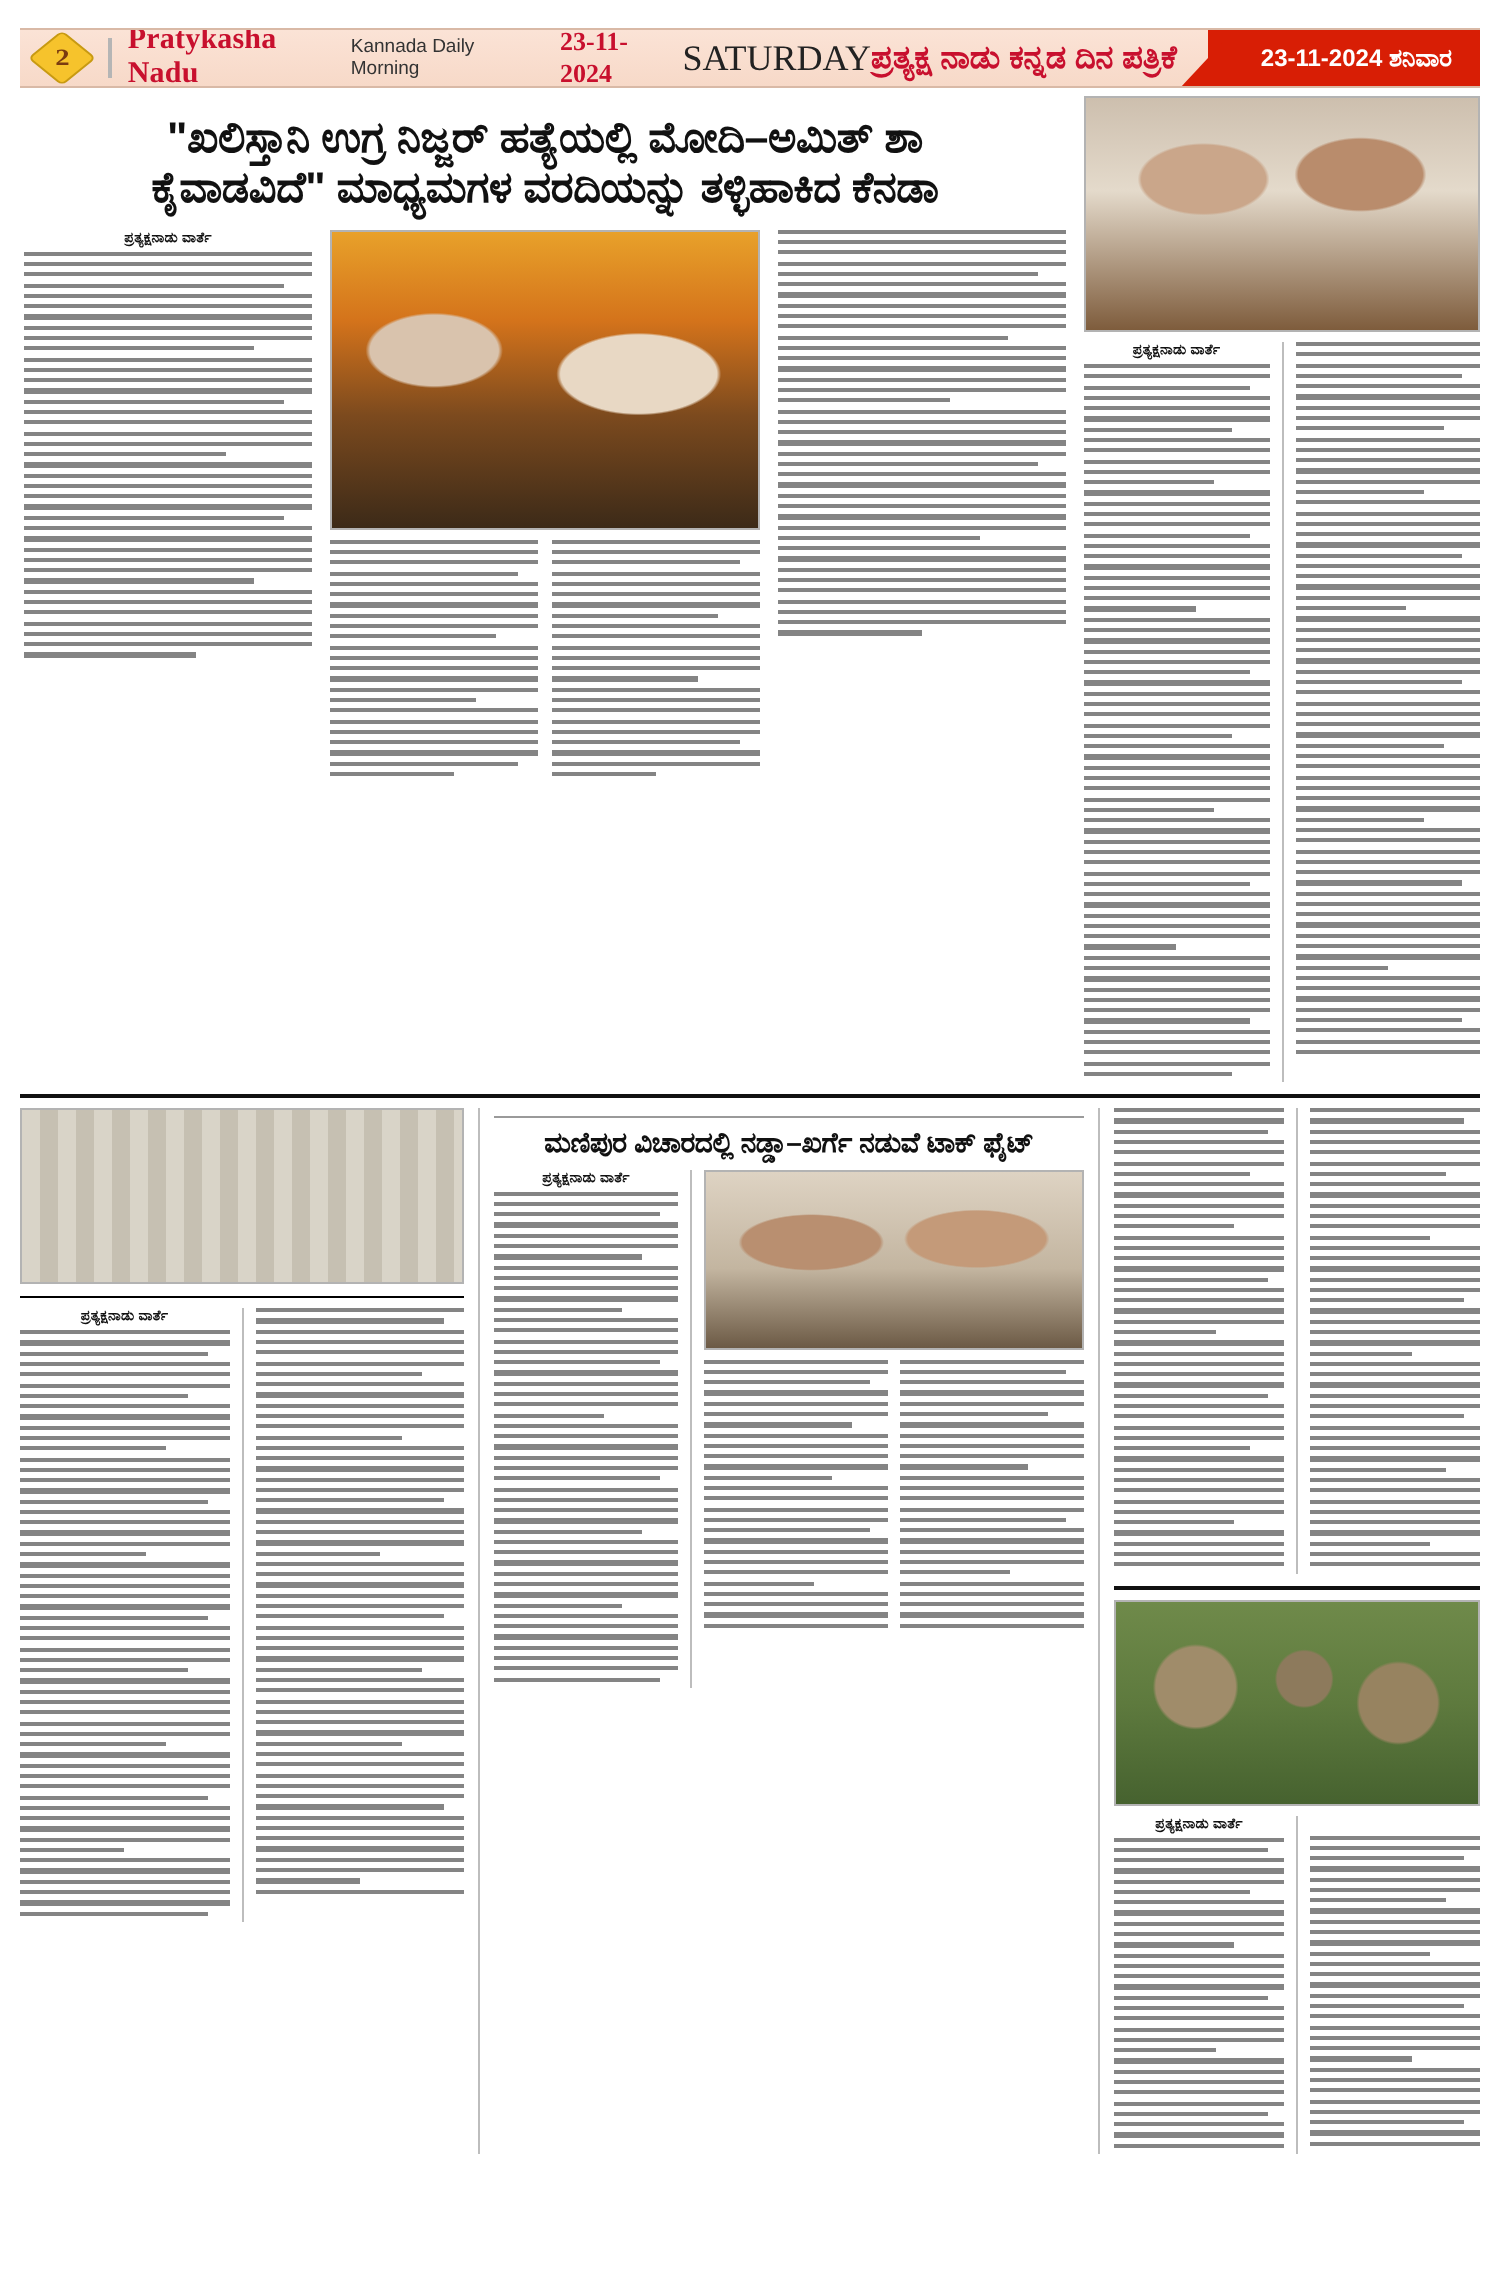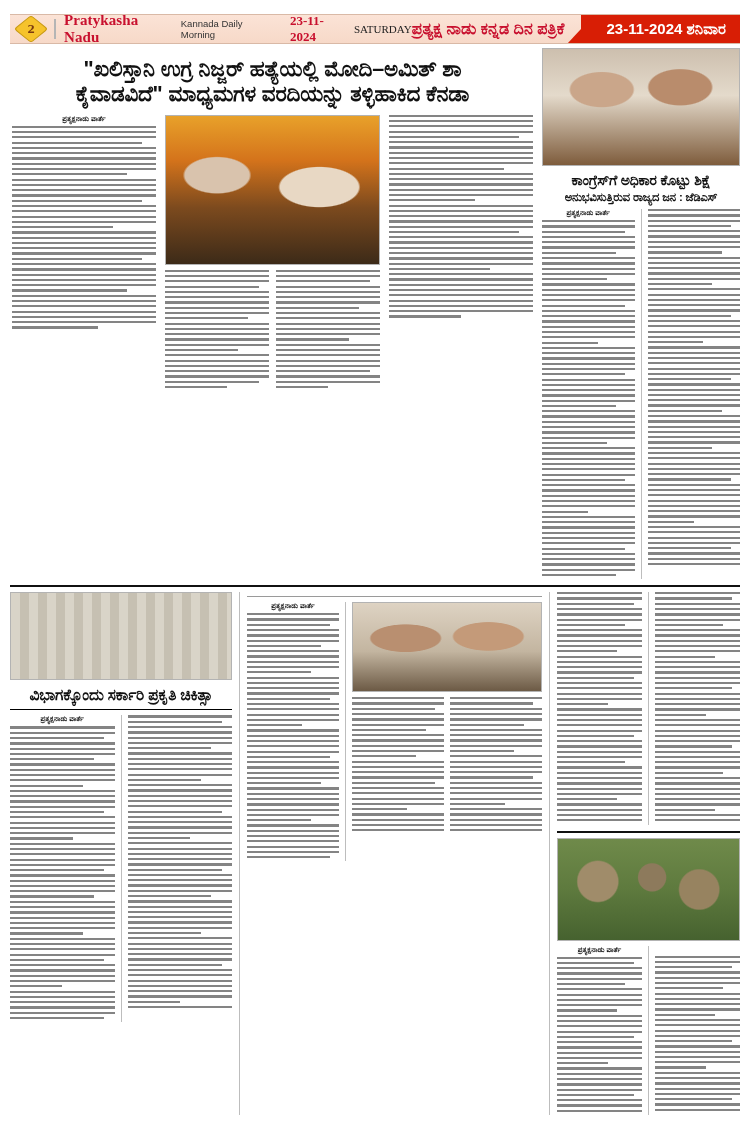--- a/index.html
+++ b/index.html
@@ -47,29 +47,29 @@
     font-family: "Liberation Serif", serif;
   }
   .mh-rule { width: 2px; height: 20px; background: #b5b5b5; margin: 0 8px 0 2px; }
   .mh-name {
     color: #c8102e; font-weight: bold; font-size: 15px;
     font-family: "Liberation Serif", serif; letter-spacing: .1px;
   }
   .mh-sub { color: #333; font-size: 9.5px; margin-left: 5px; }
   .mh-date { color: #c8102e; font-weight: bold; font-size: 13px;
              font-family: "Liberation Serif", serif; margin-left: 12px; }
-  .mh-day { color: #222; font-size: 11px; font-family: "Liberation Serif", serif; margin-left: 5px; }
+  .mh-day { color: #222; font-size: 18px; font-family: "Liberation Serif", serif; margin-left: 5px; }
   .mh-kn {
     margin-left: auto; color: #c8102e; font-weight: bold; font-size: 16px;
     padding-right: 16px; white-space: nowrap;
   }
   .mh-tab {
     position: relative;
     background: #d81e05;
-    color: #fff; font-size: 15px; font-weight: bold;
+    color: #fff; font-size: 12px; font-weight: bold;
     height: 30px; display:flex; align-items:center;
     padding: 0 14px 0 26px;
     white-space: nowrap;
     flex: 0 0 auto;
     text-align: center;
   }
   .mh-tab::before {
     content:""; position:absolute; left:-14px; top:0;
     border-style: solid; border-width: 0 0 30px 28px;
     border-color: transparent transparent #d81e05 transparent;
@@ -320,24 +320,20 @@
             <i class="s100"></i>
               <i class="s100"></i>
               <i class="s50"></i>
           </div>
         </div>
       </div>
     </div>
 
     <div class="top-right">
       <div class="photo ph-ministers" style="height:118px;"></div>
-      <div class="hl hl-md" style="margin-top:6px;">
-        <div>ಕಾಂಗ್ರೆಸ್‌ಗೆ ಅಧಿಕಾರ ಕೊಟ್ಟು ಶಿಕ್ಷೆ</div>
-        <div style="font-size:11.5px;margin-top:2px;">ಅನುಭವಿಸುತ್ತಿರುವ ರಾಜ್ಯದ ಜನ : ಜೆಡಿಎಸ್</div>
-      </div>
       <div class="cols" style="gap:6px;margin-top:5px;">
         <div class="col">
           <div class="byline">ಪ್ರತ್ಯಕ್ಷನಾಡು ವಾರ್ತೆ</div>
           <div class="txt">
             <i class="s100"></i>
               <i class="s100"></i>
               <i class="s90"></i>
               <i class="s100"></i>
             <i class="s100"></i>
               <i class="s100"></i>
@@ -482,21 +478,20 @@
     </div>
   </div>
 
   <div class="rule-2" style="margin:6px 0 5px 0;"></div>
 
   <div style="display:flex;gap:7px;">
 
     <div style="width:222px;flex:0 0 222px;">
       <div class="photo ph-group" style="height:88px;"></div>
       <div class="hl hl-lg" style="margin-top:6px;">
-        <div>ವಿಭಾಗಕ್ಕೊಂದು ಸರ್ಕಾರಿ ಪ್ರಕೃತಿ ಚಿಕಿತ್ಸಾ</div>
       </div>
       <div class="blkline"></div>
       <div class="cols" style="gap:6px;">
         <div class="col">
           <div class="byline">ಪ್ರತ್ಯಕ್ಷನಾಡು ವಾರ್ತೆ</div>
           <div class="txt">
             <i class="s100"></i>
               <i class="s100"></i>
               <i class="s90"></i>
               <i class="s100"></i>
@@ -615,20 +610,21 @@
               <i class="s100"></i>
           </div>
         </div>
       </div>
     </div>
 
     <div class="vline"></div>
 
     <div style="width:295px;flex:0 0 295px;">
       <div class="thinline"></div>
+      <div class="hl hl-md">ಮಣಿಪುರ ವಿಚಾರದಲ್ಲಿ ನಡ್ಡಾ–ಖರ್ಗೆ ನಡುವೆ ಟಾಕ್ ಫೈಟ್</div>
       <div style="display:flex;gap:6px;margin-top:5px;">
         <div style="flex:0 0 92px;">
           <div class="byline">ಪ್ರತ್ಯಕ್ಷನಾಡು ವಾರ್ತೆ</div>
           <div class="txt">
             <i class="s100"></i>
               <i class="s100"></i>
               <i class="s90"></i>
               <i class="s100"></i>
             <i class="s100"></i>
               <i class="s100"></i>

